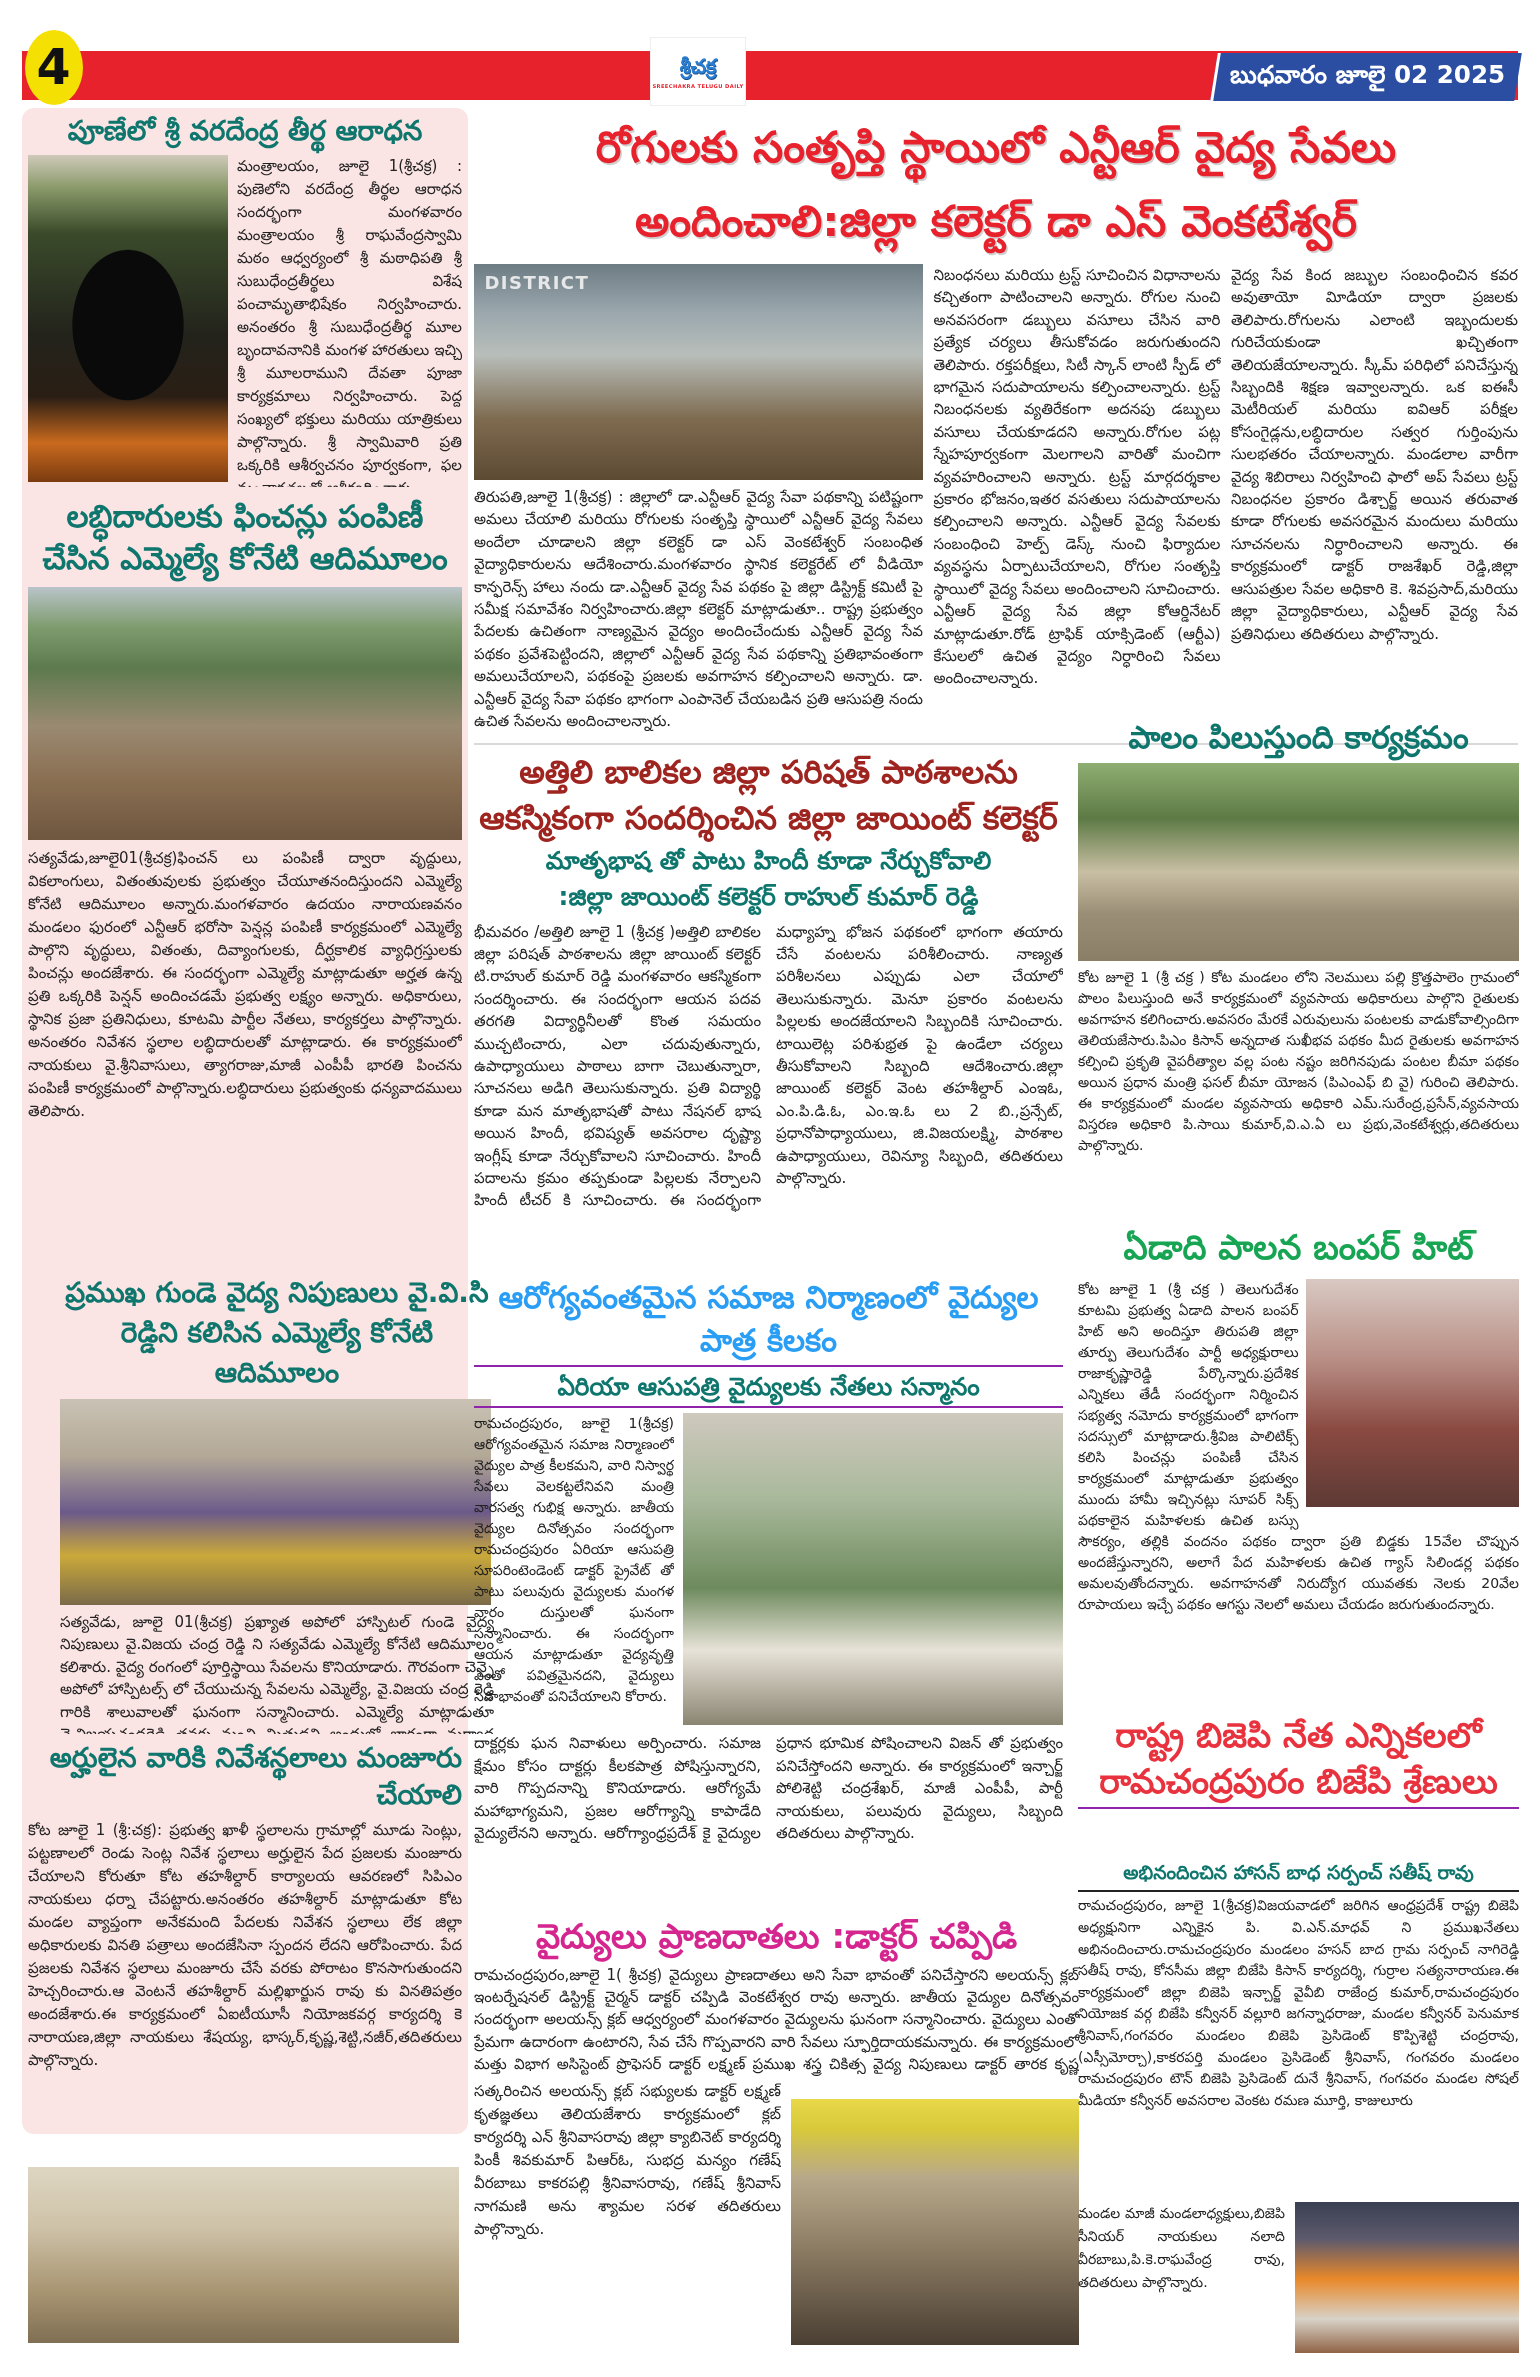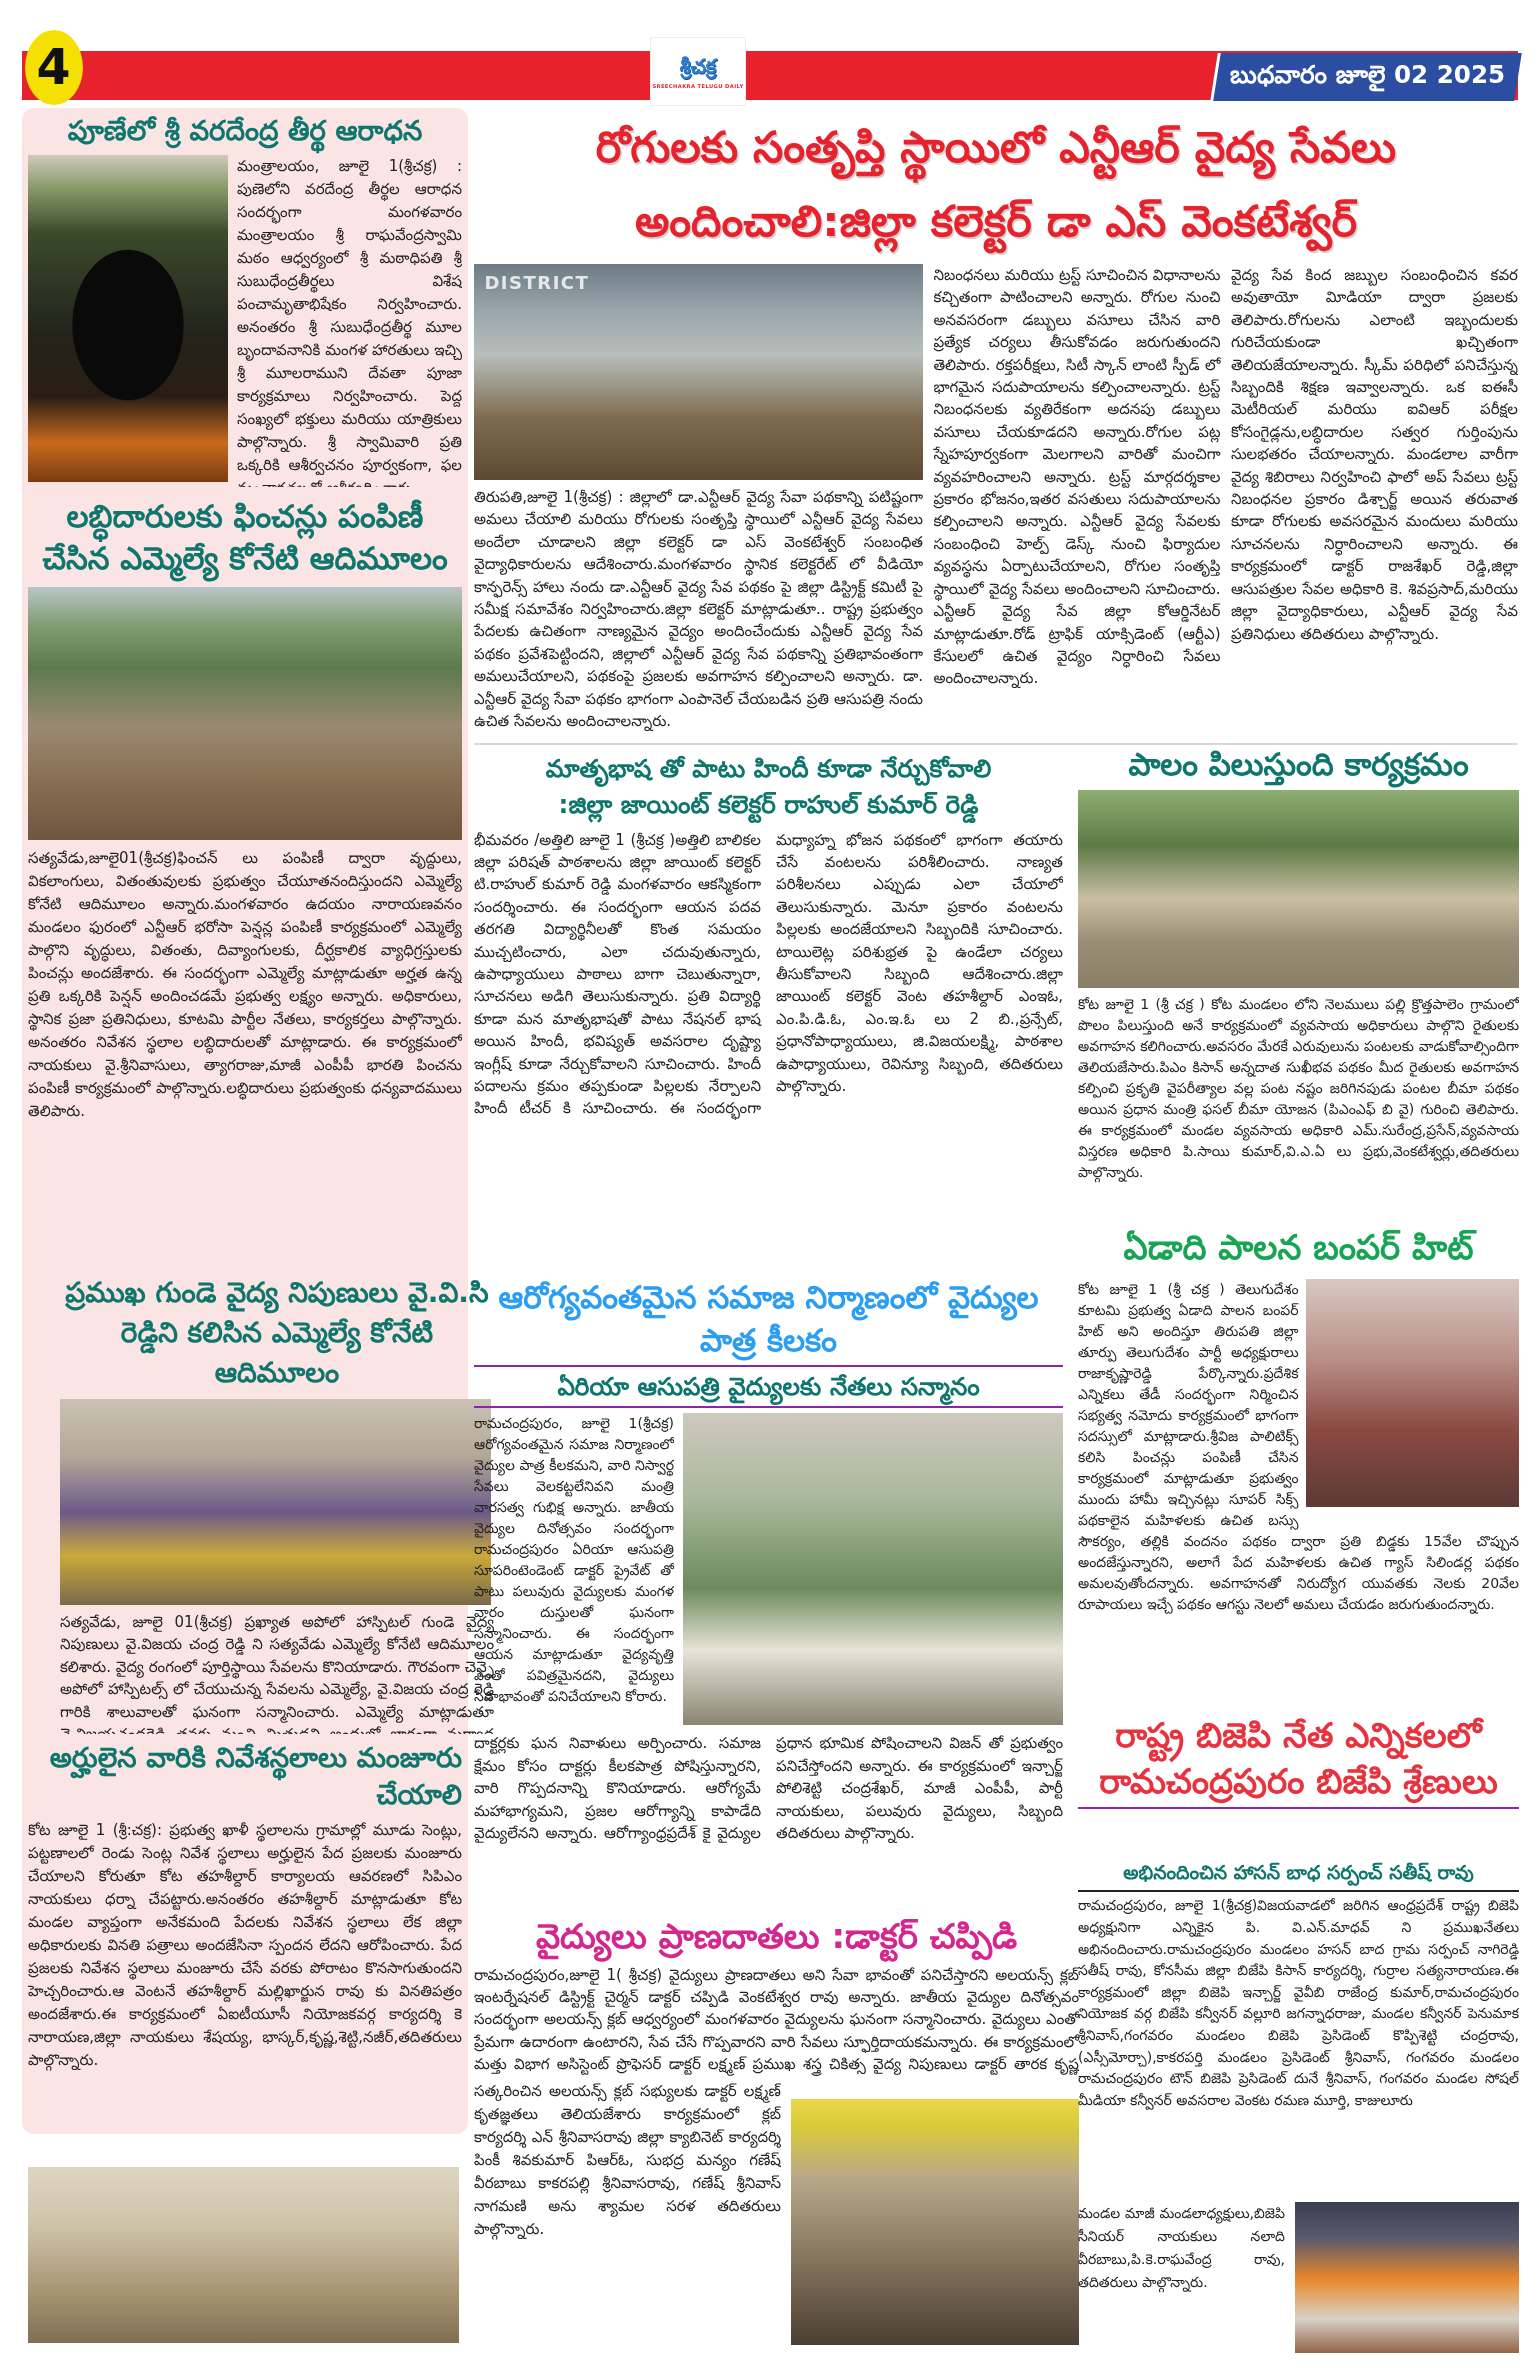--- a/index.html
+++ b/index.html
@@ -114,26 +114,30 @@
         <div class="body" style="margin-top:6px;font-size:15px;line-height:22.4px;height:246px;overflow:hidden;">తిరుపతి,జూలై 1(శ్రీచక్ర) : జిల్లాలో డా.ఎన్టీఆర్ వైద్య సేవా పథకాన్ని పటిష్టంగా అమలు చేయాలి మరియు రోగులకు సంతృప్తి స్థాయిలో ఎన్టీఆర్ వైద్య సేవలు అందేలా చూడాలని జిల్లా కలెక్టర్ డా ఎస్ వెంకటేశ్వర్ సంబంధిత వైద్యాధికారులను ఆదేశించారు.మంగళవారం స్థానిక కలెక్టరేట్ లో వీడియో కాన్ఫరెన్స్ హాలు నందు డా.ఎన్టీఆర్ వైద్య సేవ పథకం పై జిల్లా డిస్ట్రిక్ట్ కమిటీ పై సమీక్ష సమావేశం నిర్వహించారు.జిల్లా కలెక్టర్ మాట్లాడుతూ.. రాష్ట్ర ప్రభుత్వం పేదలకు ఉచితంగా నాణ్యమైన వైద్యం అందించేందుకు ఎన్టీఆర్ వైద్య సేవ పథకం ప్రవేశపెట్టిందని, జిల్లాలో ఎన్టీఆర్ వైద్య సేవ పథకాన్ని ప్రతిభావంతంగా అమలుచేయాలని, పథకంపై ప్రజలకు అవగాహన కల్పించాలని అన్నారు. డా. ఎన్టీఆర్ వైద్య సేవా పథకం భాగంగా ఎంపానెల్ చేయబడిన ప్రతి ఆసుపత్రి నందు ఉచిత సేవలను అందించాలన్నారు.</div>
       </div>
       <div class="body" style="flex:1;font-size:15px;line-height:22.4px;overflow:hidden;">నిబంధనలు మరియు ట్రస్ట్ సూచించిన విధానాలను కచ్చితంగా పాటించాలని అన్నారు. రోగుల నుంచి అనవసరంగా డబ్బులు వసూలు చేసిన వారి ప్రత్యేక చర్యలు తీసుకోవడం జరుగుతుందని తెలిపారు. రక్తపరీక్షలు, సిటీ స్కాన్ లాంటి స్పీడ్ లో భాగమైన సదుపాయాలను కల్పించాలన్నారు. ట్రస్ట్ నిబంధనలకు వ్యతిరేకంగా అదనపు డబ్బులు వసూలు చేయకూడదని అన్నారు.రోగుల పట్ల స్నేహపూర్వకంగా మెలగాలని వారితో మంచిగా వ్యవహరించాలని అన్నారు. ట్రస్ట్ మార్గదర్శకాల ప్రకారం భోజనం,ఇతర వసతులు సదుపాయాలను కల్పించాలని అన్నారు. ఎన్టీఆర్ వైద్య సేవలకు సంబంధించి హెల్ప్ డెస్క్ నుంచి ఫిర్యాదుల వ్యవస్థను ఏర్పాటుచేయాలని, రోగుల సంతృప్తి స్థాయిలో వైద్య సేవలు అందించాలని సూచించారు. ఎన్టీఆర్ వైద్య సేవ జిల్లా కోఆర్డినేటర్ మాట్లాడుతూ.రోడ్ ట్రాఫిక్ యాక్సిడెంట్ (ఆర్టీఎ) కేసులలో ఉచిత వైద్యం నిర్ధారించి సేవలు అందించాలన్నారు.</div>
       <div class="body" style="flex:1;font-size:15px;line-height:22.4px;overflow:hidden;">వైద్య సేవ కింద జబ్బుల సంబంధించిన కవర అవుతాయో విూడియా ద్వారా ప్రజలకు తెలిపారు.రోగులను ఎలాంటి ఇబ్బందులకు గురిచేయకుండా ఖచ్చితంగా తెలియజేయాలన్నారు. స్కీమ్ పరిధిలో పనిచేస్తున్న సిబ్బందికి శిక్షణ ఇవ్వాలన్నారు. ఒక ఐఈసీ మెటీరియల్ మరియు ఐవిఆర్ పరీక్షల కోసంగైడ్లను,లబ్ధిదారుల సత్వర గుర్తింపును సులభతరం చేయాలన్నారు. మండలాల వారీగా వైద్య శిబిరాలు నిర్వహించి ఫాలో అప్ సేవలు ట్రస్ట్ నిబంధనల ప్రకారం డిశ్చార్జ్ అయిన తరువాత కూడా రోగులకు అవసరమైన మందులు మరియు సూచనలను నిర్ధారించాలని అన్నారు. ఈ కార్యక్రమంలో డాక్టర్ రాజశేఖర్ రెడ్డి,జిల్లా ఆసుపత్రుల సేవల అధికారి కె. శివప్రసాద్,మరియు జిల్లా వైద్యాధికారులు, ఎన్టీఆర్ వైద్య సేవ ప్రతినిధులు తదితరులు పాల్గొన్నారు.</div>
     </div>
   </div>
 
   <div class="hrline" style="left:474px;top:743px;width:1044px;"></div>
 
   <div class="sec" style="left:474px;top:749px;width:589px;height:523px;">
+    <div class="hl-maroon center" style="font-size:32px;line-height:46px;">
+      <div>అత్తిలి బాలికల జిల్లా పరిషత్ పాఠశాలను</div>
+      <div>ఆకస్మికంగా సందర్శించిన జిల్లా జాయింట్ కలెక్టర్</div>
+    </div>
     <div class="hl-black center" style="font-size:24.6px;line-height:36px;margin-top:1.5px;">మాతృభాష తో పాటు హిందీ కూడా  నేర్చుకోవాలి</div>
     <div class="hl-black center" style="font-size:24.6px;line-height:36px;">:జిల్లా జాయింట్ కలెక్టర్  రాహుల్ కుమార్ రెడ్డి</div>
     <div class="body cols2" style="margin-top:6px;font-size:15px;line-height:22.4px;height:335px;overflow:hidden;">భీమవరం /అత్తిలి జూలై 1 (శ్రీచక్ర )అత్తిలి బాలికల జిల్లా పరిషత్ పాఠశాలను జిల్లా జాయింట్ కలెక్టర్ టి.రాహుల్ కుమార్ రెడ్డి మంగళవారం ఆకస్మికంగా సందర్శించారు. ఈ సందర్భంగా ఆయన పదవ తరగతి విద్యార్థినీలతో కొంత సమయం ముచ్చటించారు, ఎలా చదువుతున్నారు, ఉపాధ్యాయులు పాఠాలు బాగా చెబుతున్నారా, సూచనలు అడిగి తెలుసుకున్నారు. ప్రతి విద్యార్థి కూడా మన మాతృభాషతో పాటు నేషనల్ భాష అయిన హిందీ, భవిష్యత్ అవసరాల దృష్ట్యా ఇంగ్లీష్ కూడా నేర్చుకోవాలని సూచించారు. హిందీ పదాలను క్రమం తప్పకుండా పిల్లలకు నేర్పాలని హిందీ టీచర్ కి సూచించారు. ఈ సందర్భంగా మధ్యాహ్న భోజన పథకంలో భాగంగా తయారు చేసే వంటలను పరిశీలించారు. నాణ్యత పరిశీలనలు ఎప్పుడు ఎలా చేయాలో తెలుసుకున్నారు. మెనూ ప్రకారం వంటలను పిల్లలకు అందజేయాలని సిబ్బందికి సూచించారు. టాయిలెట్ల పరిశుభ్రత పై ఉండేలా చర్యలు తీసుకోవాలని సిబ్బంది ఆదేశించారు.జిల్లా జాయింట్ కలెక్టర్ వెంట తహశీల్దార్ ఎంఇఓ, ఎం.పి.డి.ఓ, ఎం.ఇ.ఓ లు 2 బి.,ప్రన్సేట్, ప్రధానోపాధ్యాయులు, జి.విజయలక్ష్మి, పాఠశాల ఉపాధ్యాయులు, రెవిన్యూ సిబ్బంది, తదితరులు పాల్గొన్నారు.</div>
   </div>
 
-  <div class="sec" style="left:1078px;top:745px;width:441px;height:470px;">
+  <div class="sec" style="left:1078px;top:718px;width:441px;height:470px;">
     <div class="hl-black center" style="font-size:31px;line-height:39px;">పాలం పిలుస్తుంది కార్యక్రమం</div>
     <div class="ph ph-palam" style="width:441px;height:198px;margin-top:6px;"></div>
     <div class="body" style="margin-top:6px;font-size:14px;line-height:21px;">కోట జూలై 1 (శ్రీ చక్ర ) కోట మండలం లోని నెలములు పల్లి క్రొత్తపాలెం గ్రామంలో పొలం పిలుస్తుంది అనే కార్యక్రమంలో వ్యవసాయ అధికారులు పాల్గొని రైతులకు అవగాహన కలిగించారు.అవసరం మేరకే ఎరువులును పంటలకు వాడుకోవాల్సిందిగా తెలియజేసారు.పిఎం కిసాన్ అన్నదాత సుఖీభవ పథకం మీద రైతులకు అవగాహన కల్పించి ప్రకృతి వైపరీత్యాల వల్ల పంట నష్టం జరిగినపుడు పంటల బీమా పథకం అయిన ప్రధాన మంత్రి ఫసల్ బీమా యోజన (పిఎంఎఫ్ బి వై) గురించి తెలిపారు. ఈ కార్యక్రమంలో మండల వ్యవసాయ అధికారి ఎమ్.సురేంద్ర,ప్రసేన్,వ్యవసాయ విస్తరణ అధికారి పి.సాయి కుమార్,వి.ఎ.ఏ లు ప్రభు,వెంకటేశ్వర్లు,తదితరులు పాల్గొన్నారు.</div>
   </div>
 
   <div class="sec" style="left:1078px;top:1223px;width:441px;height:485px;">
     <div class="hl-green center" style="font-size:34px;line-height:48px;">
       <div>ఏడాది పాలన బంపర్ హిట్</div>
     </div>
     <div style="margin-top:7.5px;">

